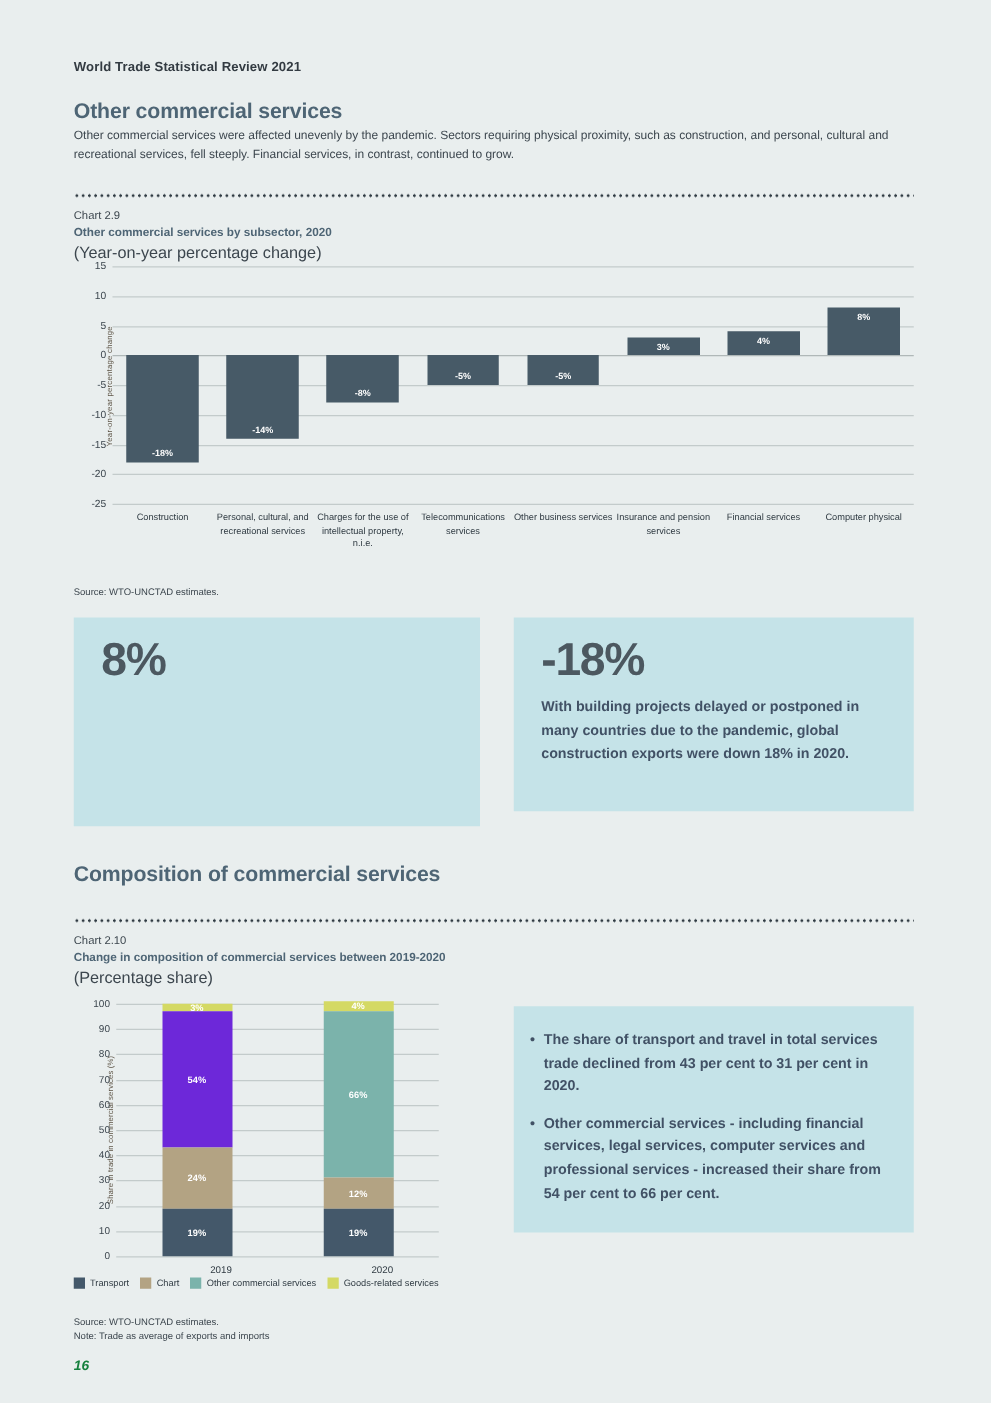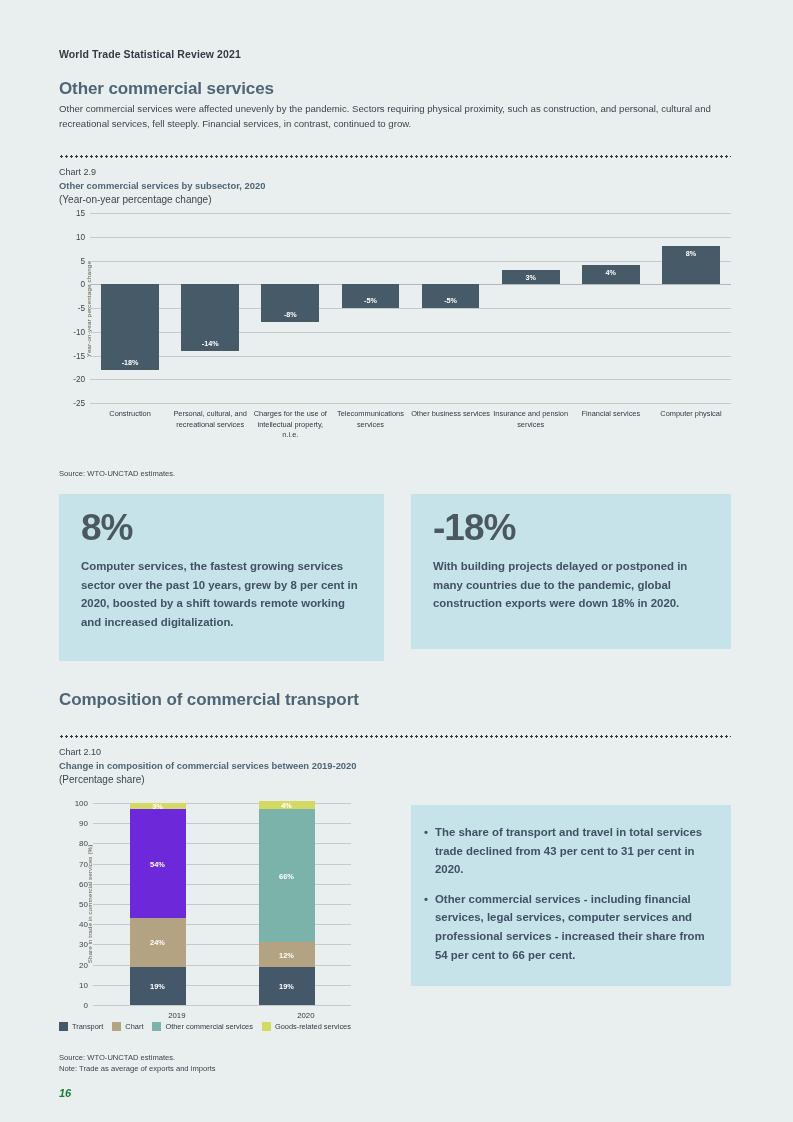--- a/index.html
+++ b/index.html
@@ -30,21 +30,21 @@
   
   .dots{
     position:absolute;height:3px;
     background-image:radial-gradient(circle,#2f3a42 1.1px,transparent 1.2px);
     background-size:5px 3px;background-repeat:repeat-x;
   }
 
   
   .cap-num{position:absolute;font-size:9px;color:#3c464e;}
   .cap-title{position:absolute;font-size:9.4px;font-weight:bold;color:#4e6575;}
-  .cap-sub{position:absolute;font-size:10px;color:#3c464e;}
+  .cap-sub{position:absolute;font-size:13px;color:#3c464e;}
 
   
   #chart29{position:absolute;left:59px;top:196px;width:672px;height:250px;}
   .plot29{position:absolute;left:31px;top:0;right:0;height:190px;}
   .gl{position:absolute;left:0;right:0;height:1px;background:#c3cbcb;}
   .gl.zero{background:#b0b8b8;}
   .ytick{
     position:absolute;right:100%;margin-right:5px;
     font-size:8.2px;color:#3c464e;transform:translateY(-50%);
     white-space:nowrap;
@@ -202,28 +202,27 @@
           <div class="xlab29" style="left: 400.625px; width: 80.125px;">Insurance and pension services</div>
           <div class="xlab29" style="left: 480.75px; width: 80.125px;">Financial services</div>
           <div class="xlab29" style="left: 560.875px; width: 80.125px;">Computer physical</div>
         </div>
     </div>
   </div>
   <div class="src" style="left:59px;top:452px;">Source:  WTO-UNCTAD estimates.</div>
 
   <div class="callout" style="left:59px;top:477px;width:325px;height:167px;">
     <div class="big">8%</div>
-    <div class="body" style="top:63px;">Computer services, the fastest growing services sector over the past 10 years, grew by 8 per cent in 2020, boosted by a shift towards remote working and increased digitalization.</div>
   </div>
   <div class="callout" style="left:411px;top:477px;width:320px;height:155px;">
     <div class="big">-18%</div>
     <div class="body" style="top:63px;">With building projects delayed or postponed in many countries due to the pandemic, global construction exports were down 18% in 2020.</div>
   </div>
 
-  <div class="sec-title" style="top:673px;">Composition of commercial transport</div>
+  <div class="sec-title" style="top:673px;">Composition of commercial services</div>
 
   <div class="dots" style="left:59px;top:718px;width:672px;"></div>
 
   <div class="cap-num" style="left:59px;top:730px;">Chart 2.10</div>
   <div class="cap-title" style="left:59px;top:743px;">Change in composition of commercial services between 2019-2020</div>
   <div class="cap-sub" style="left:59px;top:757px;">(Percentage share)</div>
 
   <div id="chart210">
     <div class="plot210">
       <div class="ylab210">Share in trade in commercial services  (%)</div>

